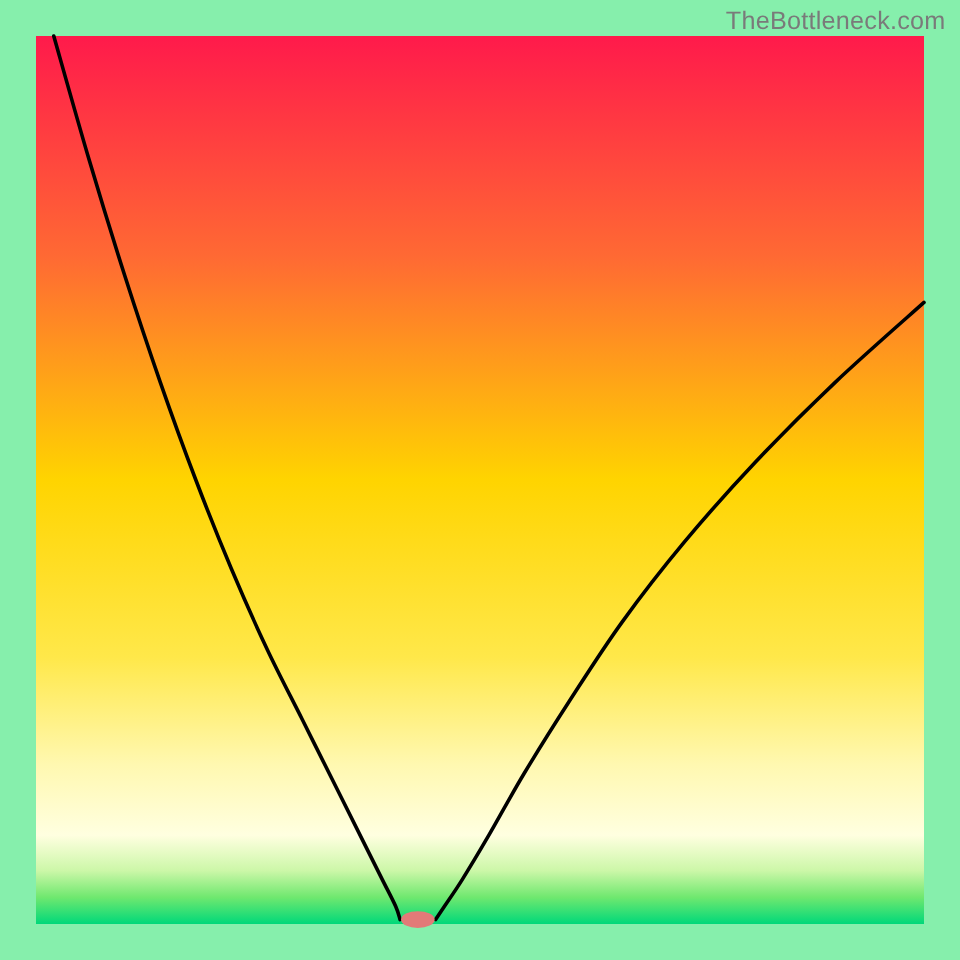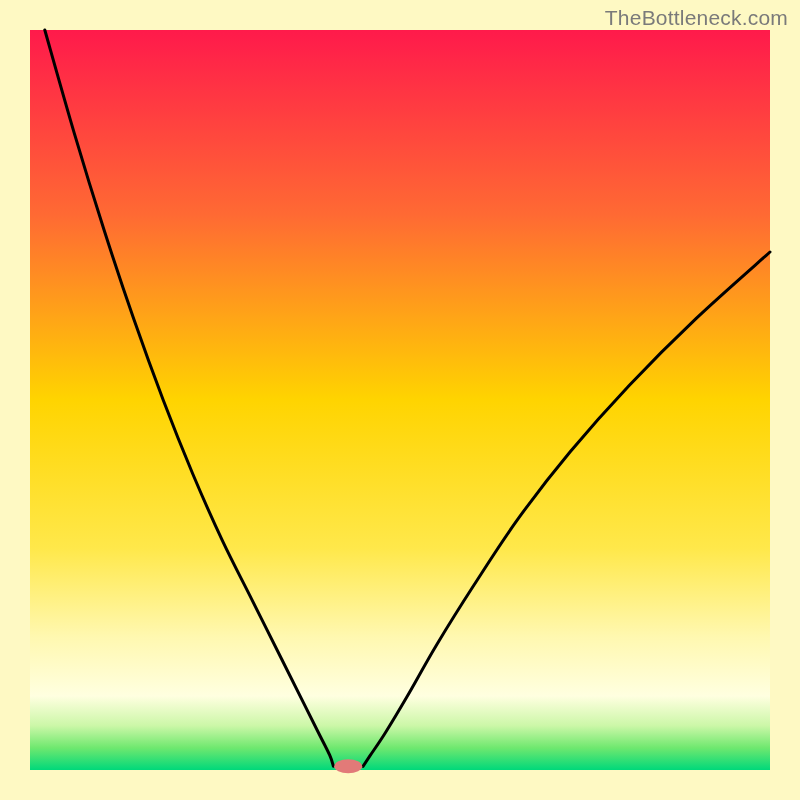--- a/index.html
+++ b/index.html
@@ -8,21 +8,21 @@
     width: 800px;
     height: 800px;
     background: #000;
     overflow: hidden;
     font-family: Arial, Helvetica, sans-serif;
   }
   .frame {
     position: relative;
     width: 800px;
     height: 800px;
-    background: #fef9c3;
+    background: #86efac;
   }
   .watermark {
     position: absolute;
     top: 6px;
     right: 12px;
     color: #7a7a7a;
     font-size: 21px;
     font-weight: 500;
     letter-spacing: 0.2px;
     z-index: 3;

